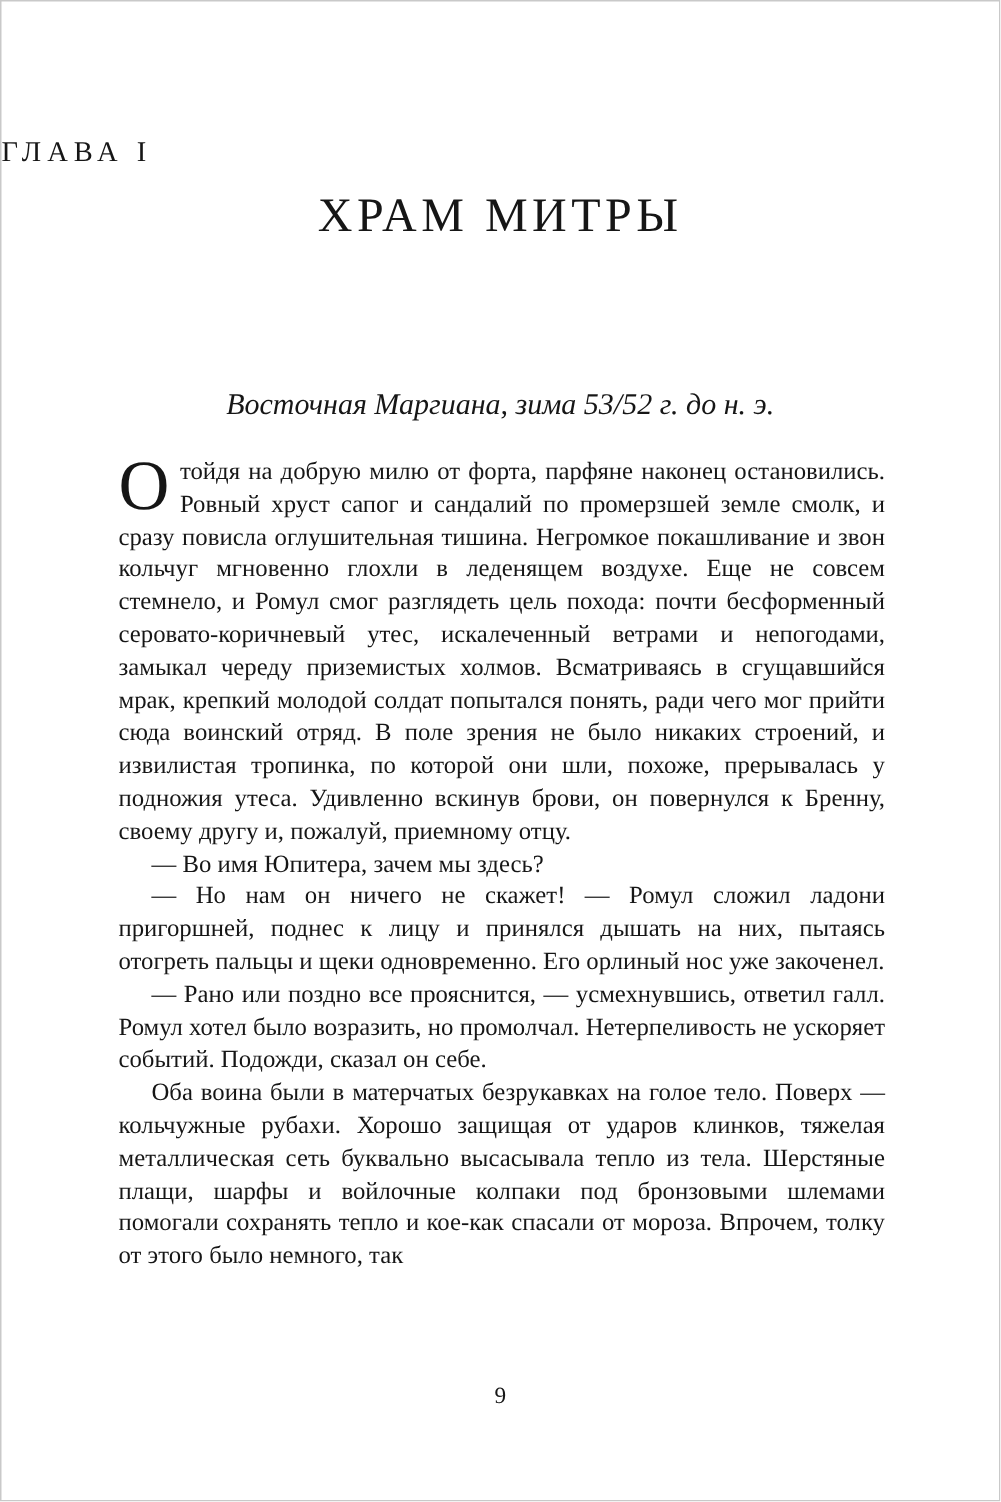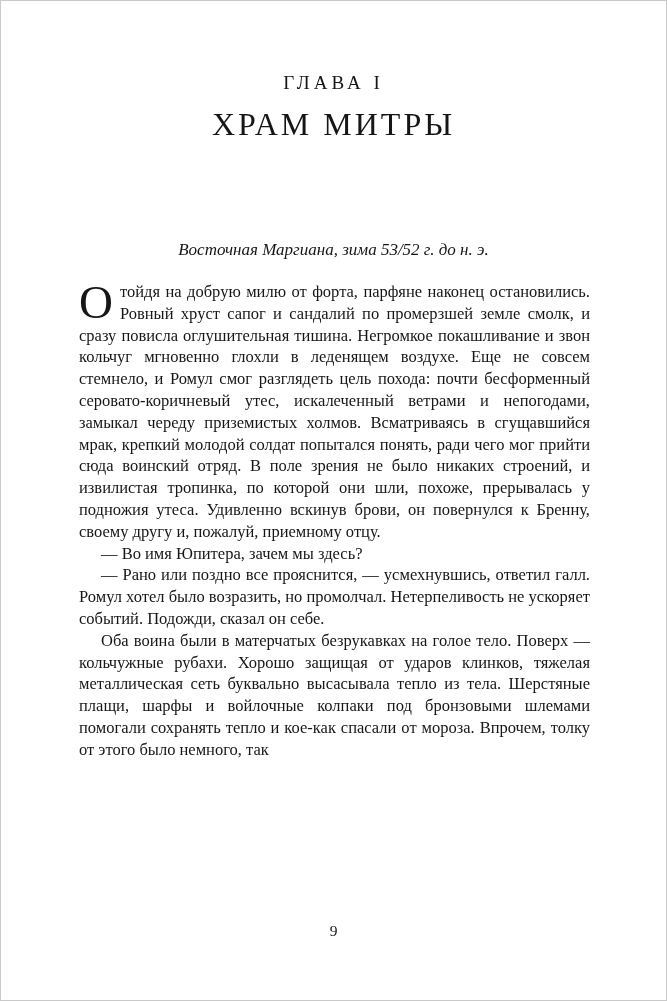--- a/index.html
+++ b/index.html
@@ -12,37 +12,37 @@
     height: 999px;
     border: 1px solid #c9c9c9;
     position: relative;
     background: #ffffff;
     font-family: "Liberation Serif", "DejaVu Serif", serif;
     color: #161616;
     box-sizing: content-box;
     overflow: hidden;
   }
   .chapter-label {
-    text-align: center;
-    padding-top: 71px;
+    text-align: left;
+    padding-top: 90px;
     font-size: 19px;
     letter-spacing: 4px;
     font-weight: 400;
   }
   .chapter-title {
     text-align: center;
     font-size: 32px;
     letter-spacing: 3px;
     margin-top: 12px;
     font-weight: 400;
   }
   .epigraph {
     text-align: center;
     font-style: italic;
-    font-size: 17px;
+    font-size: 20px;
     margin-top: 97px;
   }
   .body-text {
     margin: 21px 76px 0 78px;
     font-size: 16.5px;
     line-height: 21.8px;
     text-align: justify;
   }
   .para {
     margin: 0;
@@ -78,20 +78,21 @@
 
   <div class="epigraph">Восточная Маргиана, зима 53/52 г. до н. э.</div>
 
   <div class="body-text">
 
     <p class="para first"><span class="dropcap">О</span><span>тойдя на добрую милю от форта, парфяне наконец остановились. Ровный хруст сапог и сандалий по промерзшей земле смолк, и сразу повисла оглушительная тишина. Негромкое покашливание и звон кольчуг мгновенно глохли в леденящем воздухе. Еще не совсем стемнело, и Ромул смог разглядеть цель похода: почти бесформенный серовато-коричневый утес, искалеченный ветрами и непогодами, замыкал череду приземистых холмов. Всматриваясь в сгущавшийся мрак, крепкий молодой солдат попытался понять, ради чего мог прийти сюда воинский отряд. В поле зрения не было никаких строений, и извилистая тропинка, по которой они шли, похоже, прерывалась у подножия утеса. Удивленно вскинув брови, он повернулся к Бренну, своему другу и, пожалуй, приемному отцу.</span></p>
 
     <p class="para">— Во имя Юпитера, зачем мы здесь?</p>
 
 
+    <p class="para">— Но нам он ничего не скажет! — Ромул сложил ладони пригоршней, поднес к лицу и принялся дышать на них, пытаясь отогреть пальцы и щеки одновременно. Его орлиный нос уже закоченел.</p>
 
     <p class="para">— Рано или поздно все прояснится, — усмехнувшись, ответил галл. Ромул хотел было возразить, но промолчал. Нетерпеливость не ускоряет событий. Подожди, сказал он себе.</p>
 
     <p class="para">Оба воина были в матерчатых безрукавках на голое тело. Поверх — кольчужные рубахи. Хорошо защищая от ударов клинков, тяжелая металлическая сеть буквально высасывала тепло из тела. Шерстяные плащи, шарфы и войлочные колпаки под бронзовыми шлемами помогали сохранять тепло и кое-как спасали от мороза. Впрочем, толку от этого было немного, так</p>
 
   </div>
 
   <div class="page-number">9</div>
 
 </div>

